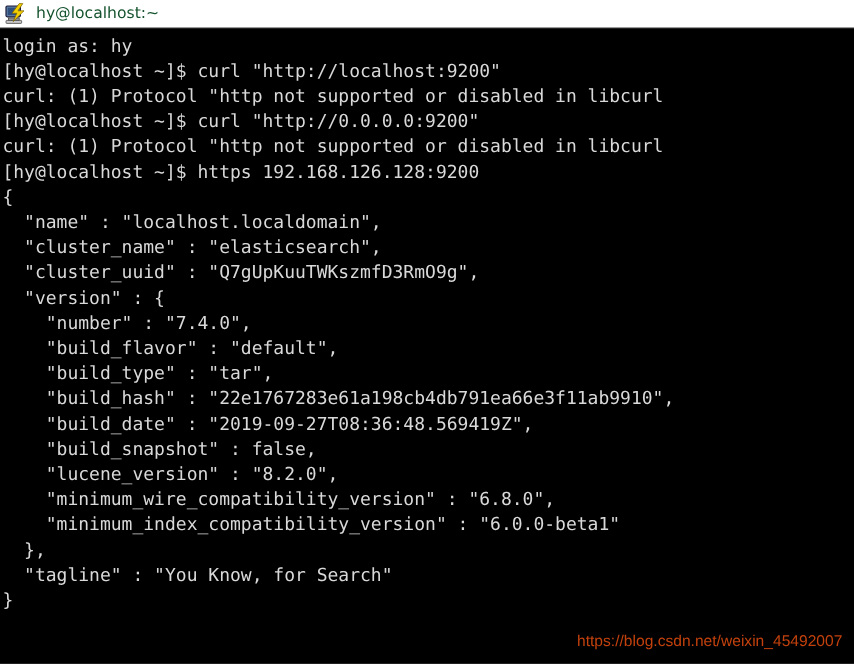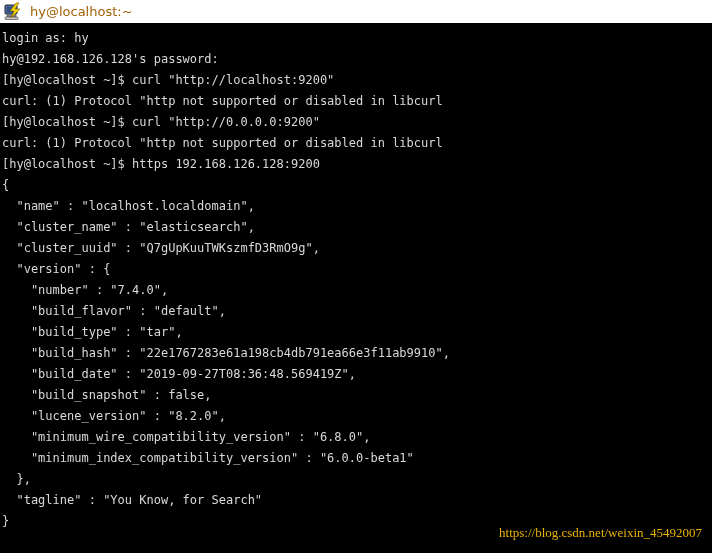--- a/index.html
+++ b/index.html
@@ -35,49 +35,49 @@
   .titlebar-icon {
     width: 20px;
     height: 20px;
     flex: 0 0 auto;
     margin-right: 6px;
     display: block;
   }
   .titlebar-title {
     font-family: "DejaVu Sans", "Liberation Sans", sans-serif;
     font-size: 13px;
-    color: #a16207;
+    color: #14532d;
     white-space: pre;
     line-height: 20px;
   }
   
   .terminal {
     flex: 1 1 auto;
     background: #000000;
     position: relative;
     overflow: hidden;
     padding: 4px 0 0 2px;
     box-sizing: border-box;
   }
   .term-line {
     font-family: "DejaVu Sans Mono", "Liberation Mono", monospace;
-    font-size: 12px;
+    font-size: 15px;
     line-height: 21px;
     color: #d9d9d9;
     white-space: pre;
     letter-spacing: 0px;
     height: 21px;
   }
   .watermark {
     position: absolute;
     right: 10px;
     bottom: 12px;
-    font-family: Liberation Serif, serif;
+    font-family: Liberation Sans, sans-serif;
     font-size: 13px;
-    color: #eab308;
+    color: #c2410c;
     white-space: pre;
   }
 </style>
 </head>
 <body>
 
 <div class="window">
 
   <div class="titlebar">
     <svg class="titlebar-icon" viewBox="0 0 20 20">
@@ -86,21 +86,20 @@
       <rect x="3" y="13" width="9" height="2" fill="#9a9a9a" stroke="#3a3a3a" stroke-width="0.6"></rect>
       <rect x="1" y="15" width="13" height="2.5" rx="0.6" fill="#c8c8c8" stroke="#3a3a3a" stroke-width="0.6"></rect>
       <polygon points="12,1 6,9 10,9 7,16 16,7 11,7 15,1" fill="#f5d000" stroke="#7a6000" stroke-width="0.6"></polygon>
     </svg>
     <span class="titlebar-title">hy@localhost:~</span>
   </div>
 
   <div class="terminal">
     <div>
       <div class="term-line">login as: hy</div>
-      <div class="term-line">hy@192.168.126.128's password:</div>
       <div class="term-line">[hy@localhost ~]$ curl "http://localhost:9200"</div>
       <div class="term-line">curl: (1) Protocol "http not supported or disabled in libcurl</div>
       <div class="term-line">[hy@localhost ~]$ curl "http://0.0.0.0:9200"</div>
       <div class="term-line">curl: (1) Protocol "http not supported or disabled in libcurl</div>
       <div class="term-line">[hy@localhost ~]$ https 192.168.126.128:9200</div>
       <div class="term-line">{</div>
       <div class="term-line">  "name" : "localhost.localdomain",</div>
       <div class="term-line">  "cluster_name" : "elasticsearch",</div>
       <div class="term-line">  "cluster_uuid" : "Q7gUpKuuTWKszmfD3RmO9g",</div>
       <div class="term-line">  "version" : {</div>

